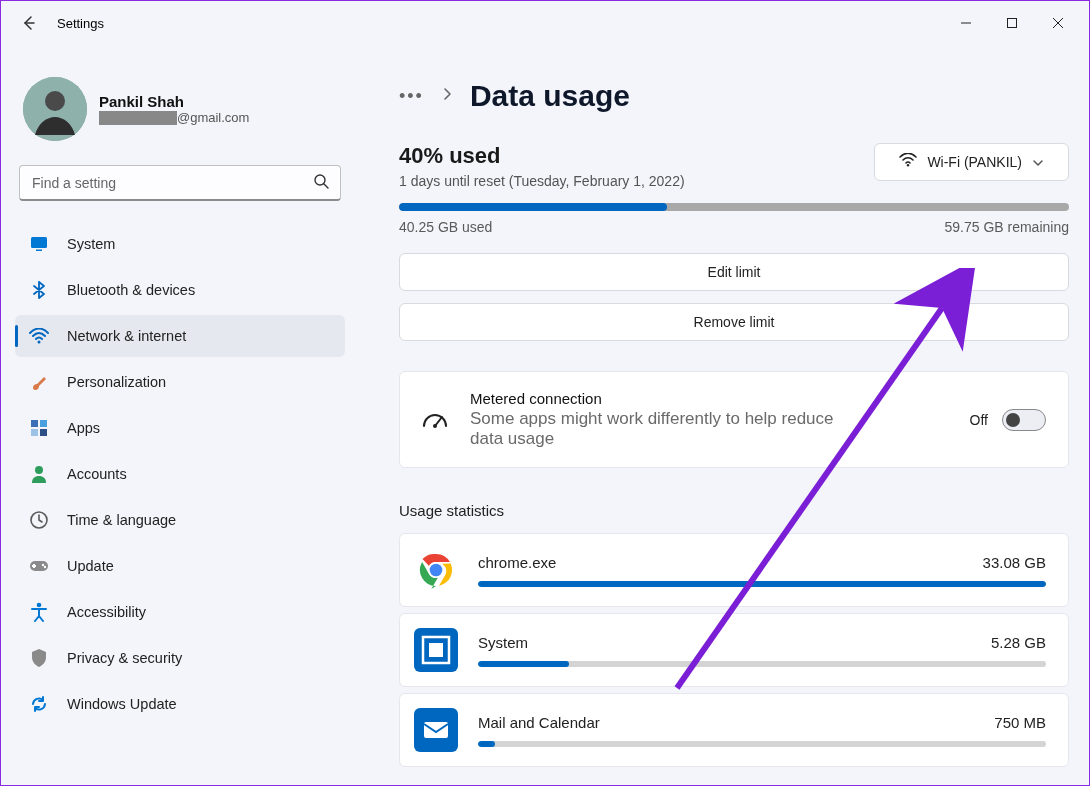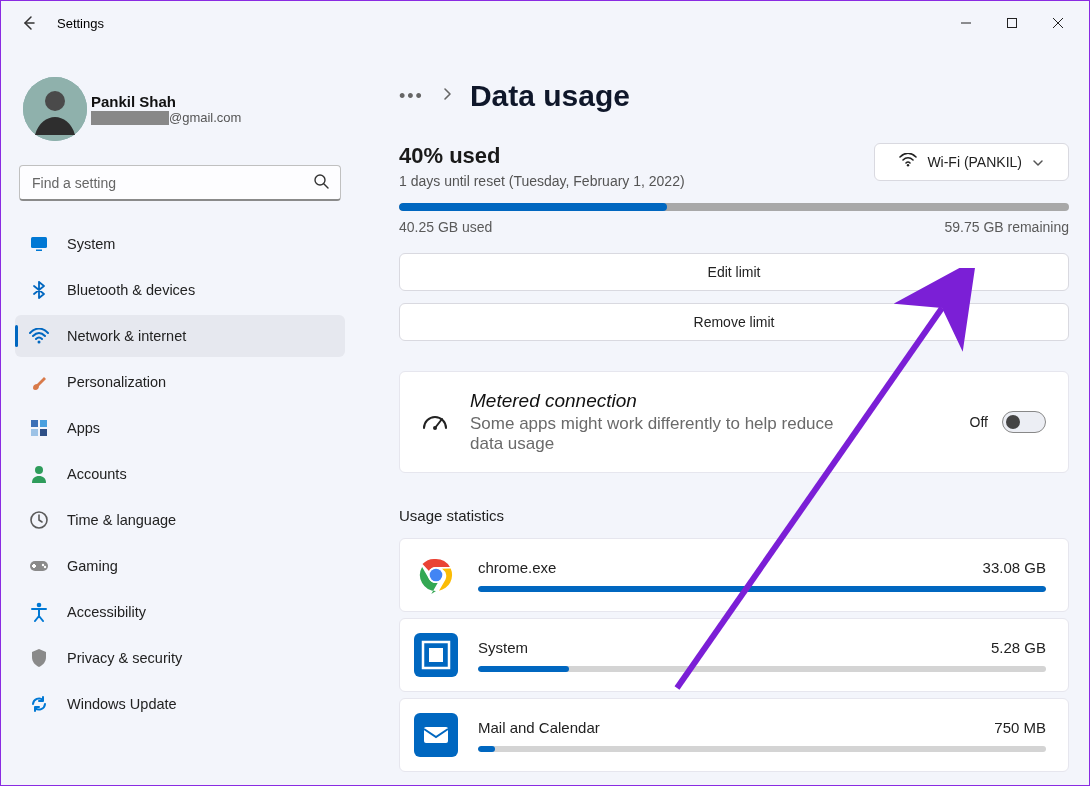--- a/index.html
+++ b/index.html
@@ -11,21 +11,21 @@
   .app-title { font-size: 13px; color: #000; margin-left: 8px; }
   .window-controls { margin-left: auto; display: flex; }
   .wc-btn { width: 46px; height: 32px; display: flex; align-items: center; justify-content: center; cursor: pointer; }
 
   
   .content { display: flex; height: calc(100% - 44px); }
   .sidebar { width: 358px; padding: 16px 12px 0 12px; overflow-y: auto; }
   .main { flex: 1; padding: 18px 20px 0 40px; overflow-y: auto; }
 
   
-  .profile { display: flex; align-items: center; gap: 4px; padding: 16px 10px 24px 10px; }
+  .profile { display: flex; align-items: center; gap: 12px; padding: 16px 10px 24px 10px; }
   .avatar { width: 64px; height: 64px; border-radius: 50%; background: #7da7a5; display:flex; align-items:center; justify-content:center;}
   .profile-name { font-weight: 600; font-size: 15px; color: #111; }
   .profile-email { font-size: 13px; color: #555; }
   .email-redacted { display:inline-block; width:78px; height:14px; background:#888; vertical-align:middle; }
 
   
   .search-wrap { position: relative; margin: 0 6px 22px 6px; }
   .search-input { width: 100%; height: 36px; padding: 0 52px 0 12px; border: 1px solid #c0c0c0; border-bottom: 2px solid #8a8a8a; border-radius: 4px; background: #fdfdff; font-size: 14px; color: #333; }
   .search-input::placeholder { color: #666; }
   .search-icon { position: absolute; right: 12px; top: 50%; transform: translateY(-50%); color: #333; cursor:pointer;}
@@ -54,21 +54,21 @@
   .big-progress .fill { position: absolute; left: 0; top: 0; bottom: 0; width: 40%; background: #0067c0; border-radius: 4px; }
   .progress-labels { display: flex; justify-content: space-between; font-size: 14px; color: #5a5a5a; margin-bottom: 18px; }
 
   
   .limit-buttons { display: flex; justify-content: flex-end; gap: 12px; margin-bottom: 30px; flex-direction: column; }
   .btn { background: #fff; border: 1px solid #d9d9e0; border-radius: 6px; height: 38px; padding: 0 24px; font-size: 14px; cursor: pointer; color: #222; }
 
   
   .card { background: #fff; border: 1px solid #e6e6ee; border-radius: 6px; padding: 18px 22px; display: flex; align-items: center; gap: 22px; margin-bottom: 34px; }
   .card-icon { width: 26px; }
-  .card-title { font-size: 19px; color: #111; font-style: italic; }
+  .card-title { font-size: 15px; color: #111; }
   .card-desc { font-size: 17px; color: #6a6a6a; margin-top: 2px; max-width: 380px; }
   .card-right { margin-left: auto; display: flex; align-items: center; gap: 14px; }
   .toggle { position: relative; width: 44px; height: 22px; border-radius: 11px; border: 1px solid #888; background: #eceef4; cursor: pointer; }
   .toggle .knob { position: absolute; left: 3px; top: 3px; width: 14px; height: 14px; border-radius: 50%; background: #444; }
   .toggle-label { font-size: 14px; color: #222; }
 
   
   .section-title { font-size: 15px; font-weight: 400; color: #222; margin-bottom: 14px; }
   .stat-card { background: #fff; border: 1px solid #e6e6ee; border-radius: 6px; padding: 14px 22px 14px 14px; display: flex; align-items: center; gap: 20px; margin-bottom: 6px; }
   .app-icon { width: 44px; height: 44px; border-radius: 6px; display: flex; align-items: center; justify-content: center; flex-shrink:0;}
@@ -203,21 +203,21 @@
         <div class="nav-item">
           <span class="nav-icon">
             <svg width="20" height="14" viewBox="0 0 20 14">
               <rect x="1" y="2" width="18" height="10" rx="5" fill="#8a8a8a"></rect>
               <rect x="4" y="5" width="2" height="4" fill="#fff"></rect>
               <rect x="3" y="6" width="4" height="2" fill="#fff"></rect>
               <circle cx="14" cy="6" r="1.2" fill="#fff"></circle>
               <circle cx="16" cy="8" r="1.2" fill="#fff"></circle>
             </svg>
           </span>
-          <span>Gaming</span>
+          <span>Update</span>
         </div>
         <div class="nav-item">
           <span class="nav-icon">
             <svg width="16" height="20" viewBox="0 0 16 20">
               <circle cx="8" cy="3" r="2.3" fill="#0078d4"></circle>
               <path d="M1 7h14M8 7v7m-4 5 4-5 4 5" stroke="#0078d4" stroke-width="2" fill="none" stroke-linecap="round" stroke-linejoin="round"></path>
             </svg>
           </span>
           <span>Accessibility</span>
         </div>

